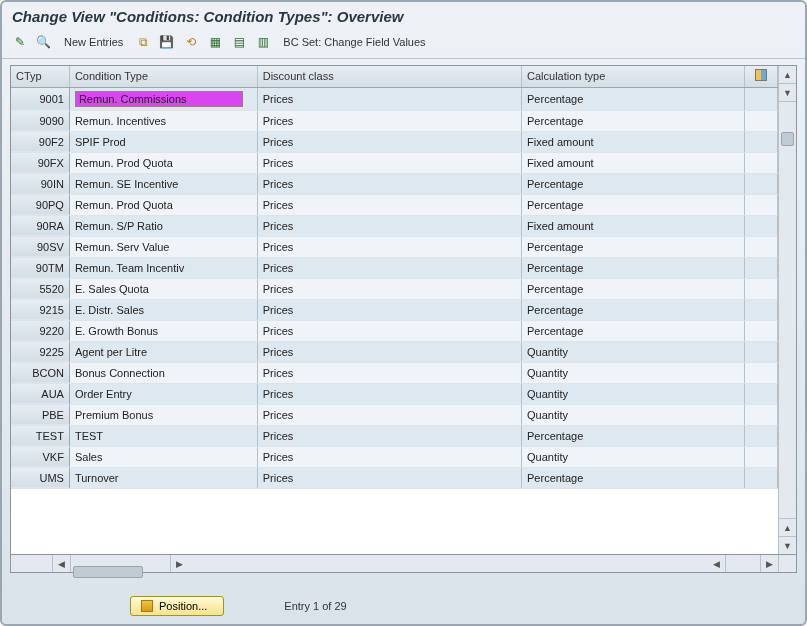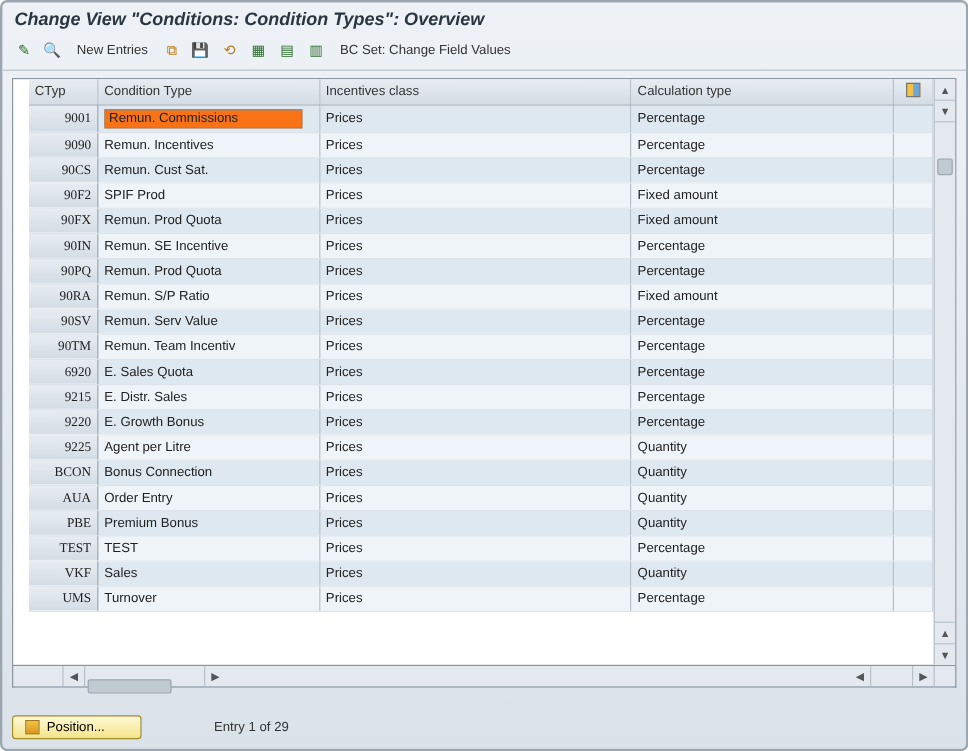--- a/index.html
+++ b/index.html
@@ -60,21 +60,20 @@
   .grid-wrap {
     border: 1px solid #8a96a0;
     background: #fff;
     display: flex;
     height: 490px;
     overflow: hidden;
   }
   .grid {
     flex: 1;
     overflow: hidden;
-    margin-left: 13px;
   }
   table {
     border-collapse: collapse;
     width: 100%;
     table-layout: fixed;
   }
   th, td {
     border-right: 1px solid #b7c1ca;
     border-bottom: 1px solid #dde3e8;
     padding: 3px 5px;
@@ -95,24 +94,23 @@
     width: 24px;
     text-align: center;
     padding: 0;
   }
   tbody tr:nth-child(odd) td { background: #dde8f0; }
   tbody tr:nth-child(even) td { background: #eef4f8; }
   td:first-child {
     text-align: right;
     background: linear-gradient(#e7edf2,#d4dde5) !important;
     border-right: 1px solid #9aa6b0;
-    font-family: Liberation Serif, serif;
   }
   .cell-input {
-    background: #f97316;
+    background: #d946ef;
     border: 1px solid #888;
     padding: 1px 3px;
     display: inline-block;
     width: 95%;
   }
   .vscroll {
     width: 18px;
     background: #e3e9ee;
     border-left: 1px solid #b7c1ca;
     display: flex;
@@ -140,21 +138,22 @@
   .hs-btn.r{border-right:none;border-left:1px solid #b7c1ca;}
   .hs-track{flex:1;position:relative;border-right:1px solid #b7c1ca;}
   .hs-thumb{position:absolute;top:2px;left:2px;height:12px;width:60px;background:#c0cad3;border:1px solid #9aa6b0;border-radius:2px;}
   .footer {
     display:flex;
     align-items:center;
     padding: 10px 8px 8px 8px;
     gap: 60px;
   }
   .position-btn {
-    padding: 3px 30px 3px 10px;
+    margin-left: 120px;
+    padding: 3px 16px 3px 10px;
     background: linear-gradient(#fff9d6,#f5e48a);
     border: 1px solid #a38f2d;
     border-radius: 3px;
     font-size: 11px;
     cursor:pointer;
     display:inline-flex;
     align-items:center;
     gap:6px;
   }
   .entry-status { font-size:11px; color:#333; }
@@ -188,48 +187,41 @@
             <col style="width:42px">
             <col style="width:135px">
             <col style="width:190px">
             <col style="width:160px">
             <col>
           </colgroup>
           <thead>
             <tr>
               <th>CTyp</th>
               <th>Condition Type</th>
-              <th>Incentives class</th>
+              <th>Discount class</th>
               <th>Calculation type</th>
               <th class="config"><span class="config-icon"></span></th>
             </tr>
           </thead>
           <tbody id="grid-body">
               <tr>
                 <td>9001</td>
                 <td><span class="cell-input">Remun. Commissions</span></td>
                 <td>Prices</td>
                 <td>Percentage</td>
                 <td></td>
               </tr>
               <tr>
                 <td>9090</td>
                 <td>Remun. Incentives</td>
                 <td>Prices</td>
                 <td>Percentage</td>
                 <td></td>
               </tr>
               <tr>
-                <td>90CS</td>
-                <td>Remun. Cust Sat.</td>
-                <td>Prices</td>
-                <td>Percentage</td>
-                <td></td>
-              </tr>
-              <tr>
                 <td>90F2</td>
                 <td>SPIF Prod</td>
                 <td>Prices</td>
                 <td>Fixed amount</td>
                 <td></td>
               </tr>
               <tr>
                 <td>90FX</td>
                 <td>Remun. Prod Quota</td>
                 <td>Prices</td>
@@ -265,21 +257,21 @@
                 <td></td>
               </tr>
               <tr>
                 <td>90TM</td>
                 <td>Remun. Team Incentiv</td>
                 <td>Prices</td>
                 <td>Percentage</td>
                 <td></td>
               </tr>
               <tr>
-                <td>6920</td>
+                <td>5520</td>
                 <td>E. Sales Quota</td>
                 <td>Prices</td>
                 <td>Percentage</td>
                 <td></td>
               </tr>
               <tr>
                 <td>9215</td>
                 <td>E. Distr. Sales</td>
                 <td>Prices</td>
                 <td>Percentage</td>

